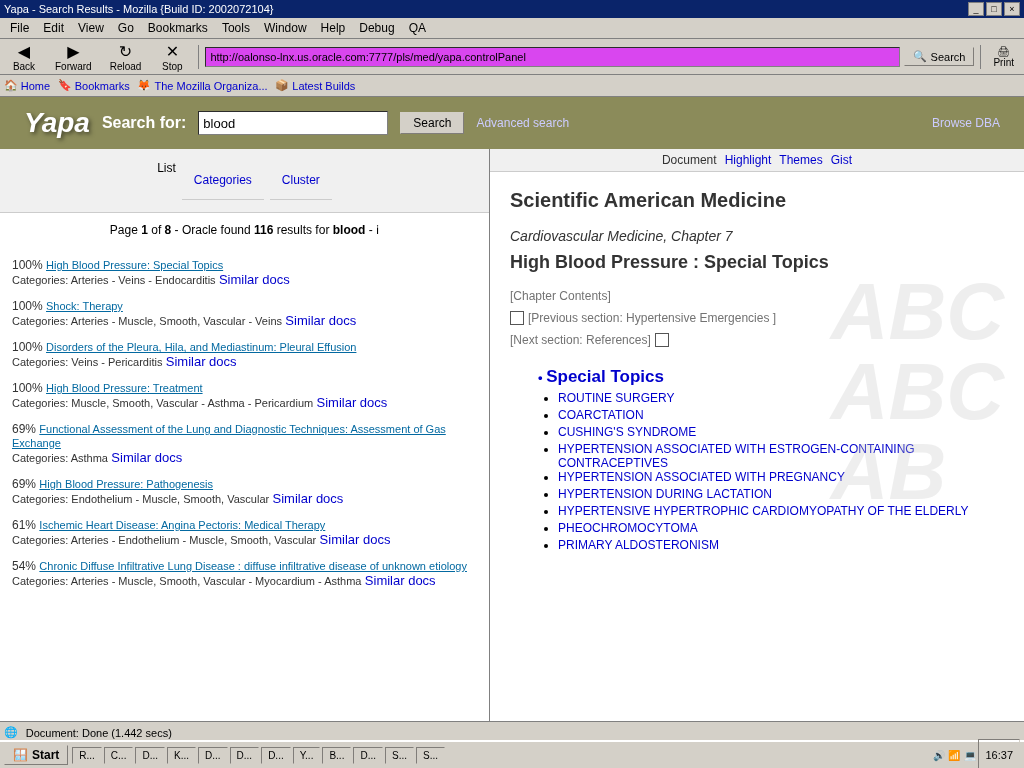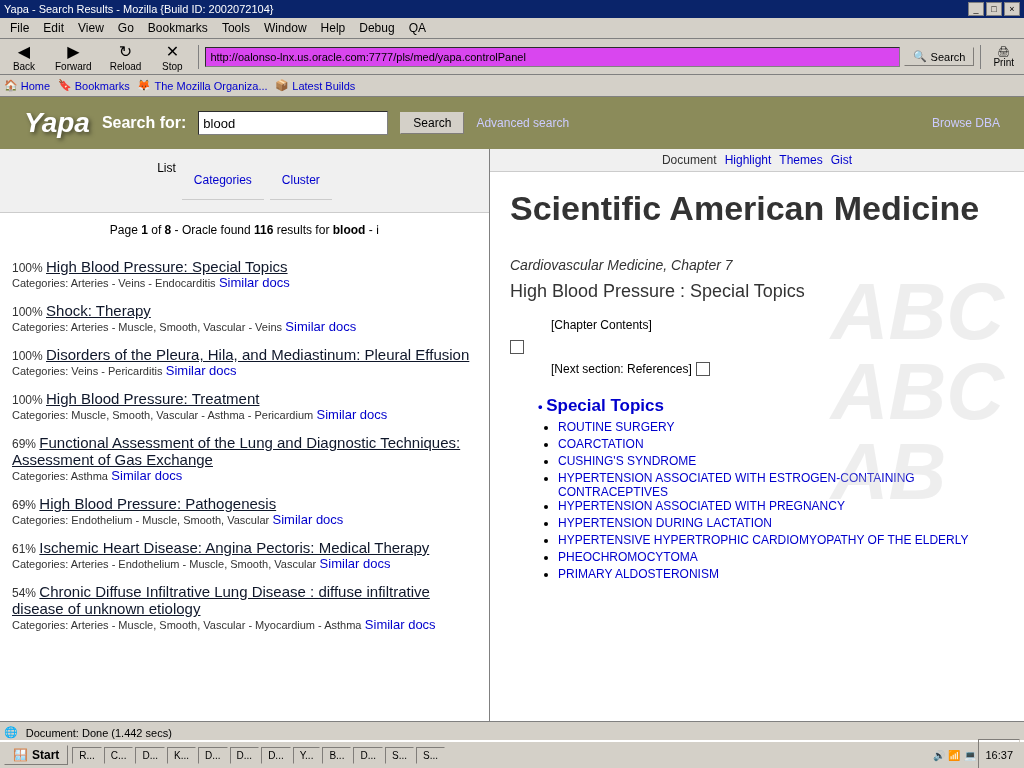--- a/index.html
+++ b/index.html
@@ -194,22 +194,22 @@
 
     .results-area { padding: 8px 12px; }
     .page-info {
       text-align: center;
       margin-bottom: 20px;
       font-size: 12px;
     }
     .result-item { margin-bottom: 12px; }
     .result-pct { font-size: 12px; color: #333; }
     .result-link {
-      color: #0f172a;
-      font-size: 15px;
+      color: #0369a1;
+      font-size: 11px;
       text-decoration: underline;
       cursor: pointer;
     }
     .result-cats {
       font-size: 11px;
       color: #333;
     }
     .similar-link {
       color: #0000cc;
       font-size: 13px;
@@ -234,44 +234,43 @@
     }
     .right-toolbar a {
       color: #0000cc;
       text-decoration: none;
       font-size: 12px;
     }
     .right-toolbar span { color: #333; font-size: 12px; }
 
     .doc-content { padding: 16px 20px; position: relative; overflow: hidden; }
     .doc-title {
-      font-size: 34px;
+      font-size: 20px;
       font-weight: bold;
       color: #333;
-      margin-bottom: 28px;
+      margin-bottom: 16px;
       line-height: 1.2;
     }
     .doc-subtitle {
       font-size: 14px;
       color: #333;
       margin-bottom: 8px;
       font-style: italic;
     }
     .doc-chapter {
       font-size: 18px;
-      font-weight: normal;
+      font-weight: bold;
       color: #333;
       margin-bottom: 16px;
     }
     .doc-link {
-      color: #000000;
+      color: #737373;
       text-decoration: none;
       font-size: 12px;
       cursor: pointer;
-      margin-left: 41px;
     }
     .nav-section {
       margin: 8px 0;
       display: flex;
       align-items: center;
       gap: 4px;
     }
     .nav-checkbox {
       width: 14px;
       height: 14px;
@@ -545,20 +544,21 @@
         <div>AB</div>
       </div>
       <div class="doc-title">Scientific American Medicine</div>
       <div class="doc-subtitle">Cardiovascular Medicine, Chapter 7</div>
       <div class="doc-chapter">High Blood Pressure : Special Topics</div>
       <div style="margin-bottom:8px">
         <a class="doc-link">[Chapter Contents]</a>
       </div>
       <div class="nav-section">
         <span class="nav-checkbox"></span>
+        <a class="doc-link">[Previous section: Hypertensive Emergencies ]</a>
       </div>
       <div class="nav-section">
         <a class="doc-link">[Next section: References]</a>
         <span class="nav-checkbox"></span>
       </div>
       <div class="toc-list" style="margin-top:20px">
         <ul style="list-style:disc;padding-left:20px">
           <li style="list-style:none;margin-bottom:4px">
             <span style="color:#0000cc;font-size:13px;font-weight:bold;">• </span>
             <a class="toc-link" style="font-size:17px;font-weight:bold">Special Topics</a>

